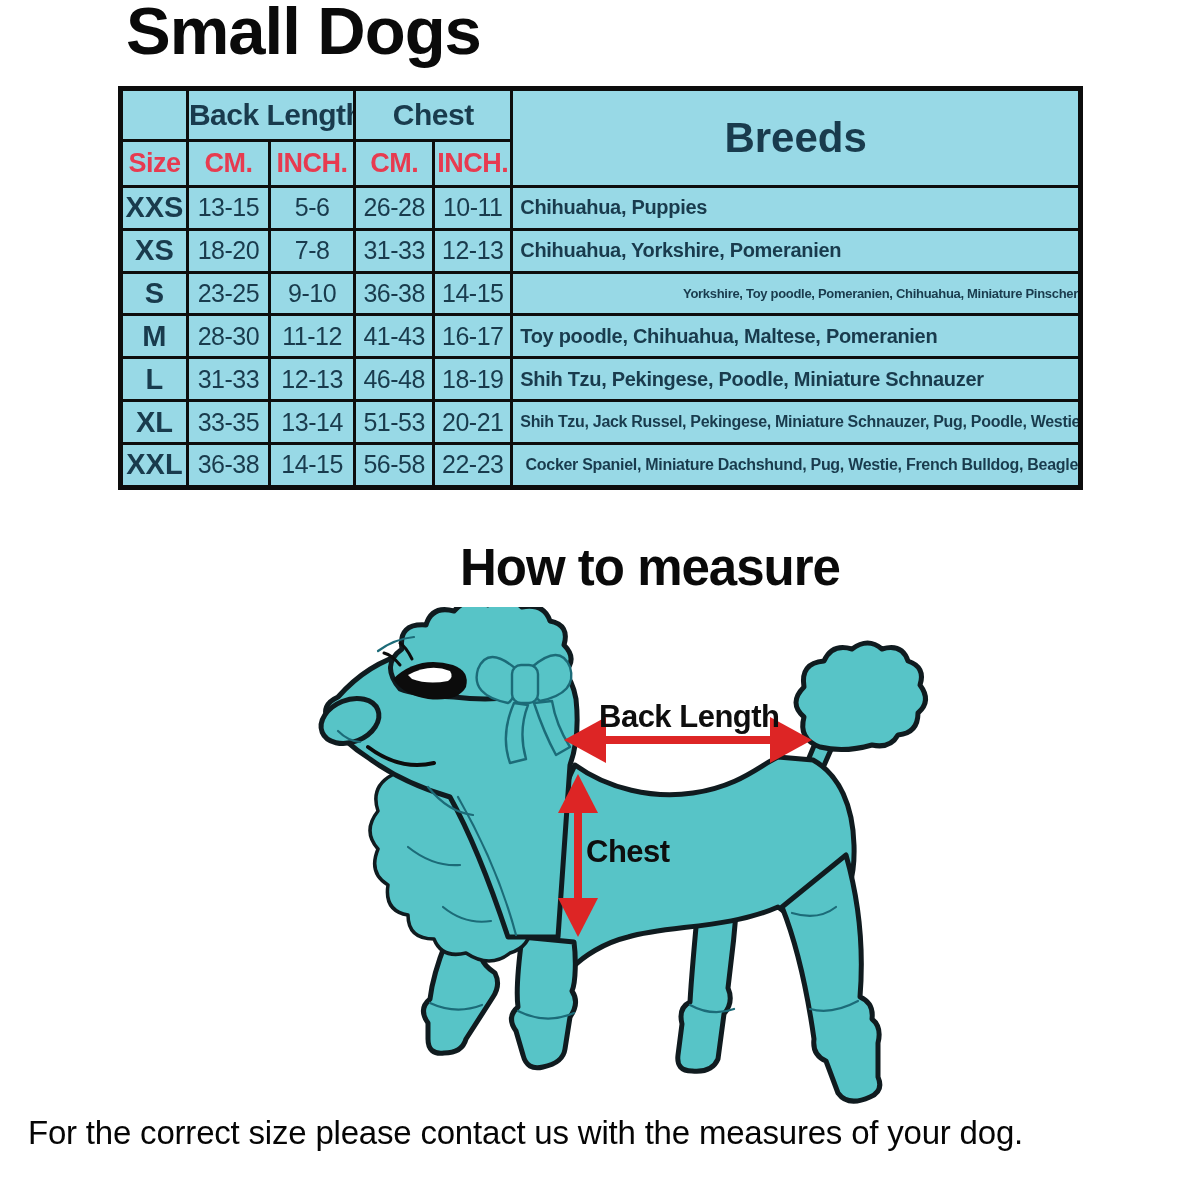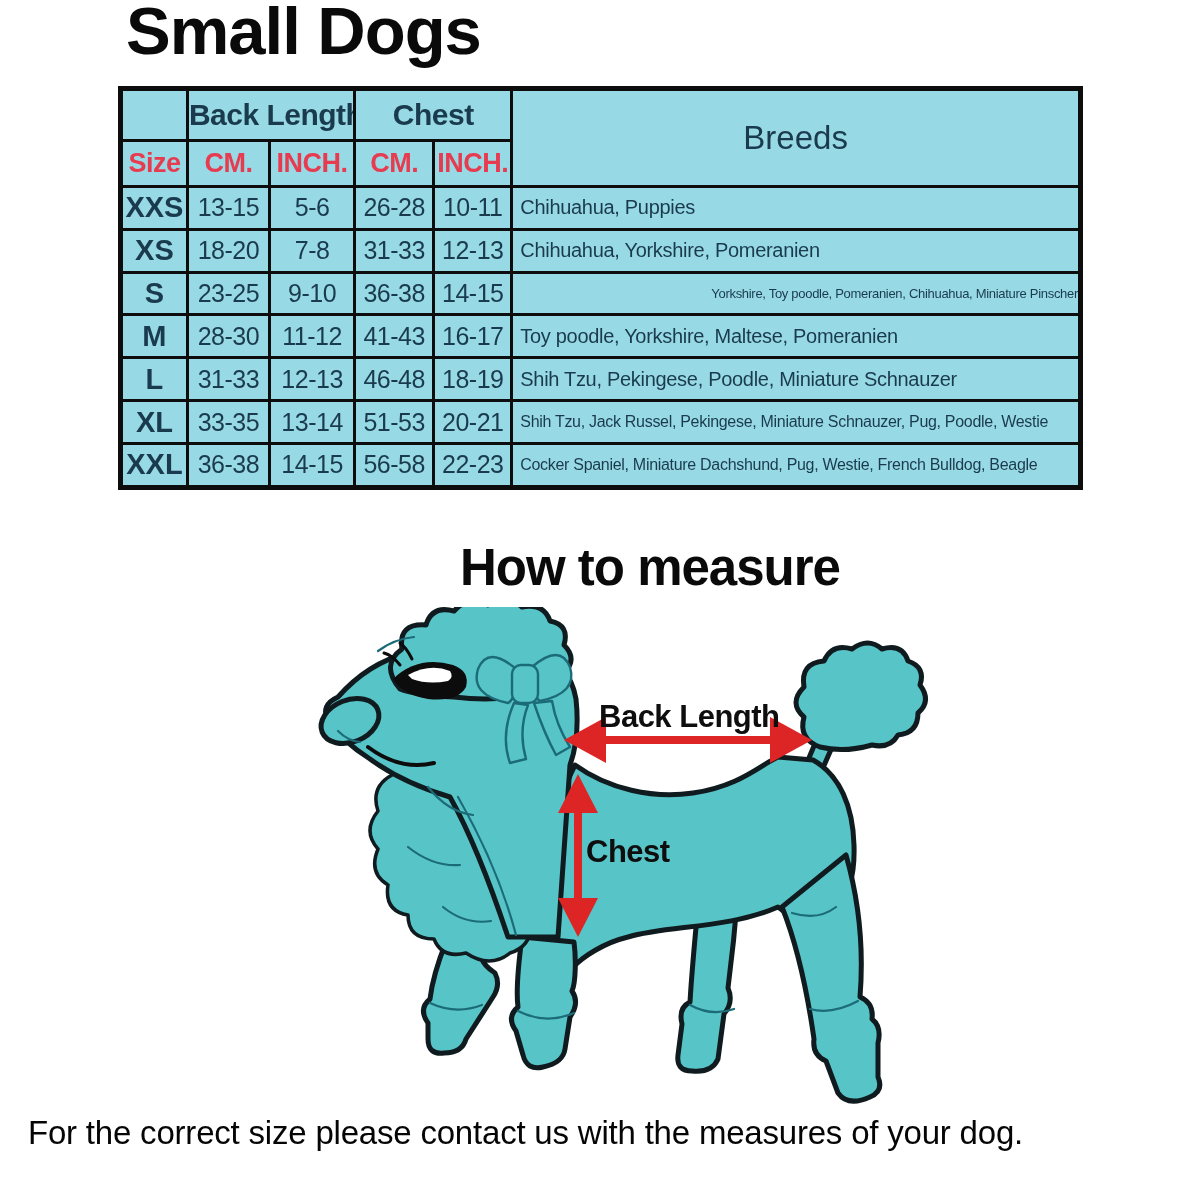--- a/index.html
+++ b/index.html
@@ -25,28 +25,28 @@
   th,td{
     border:3px solid #0d0d0d;
     color:var(--ink);
     text-align:center;vertical-align:middle;
     padding:0;overflow:hidden;white-space:nowrap;
   }
   tr.h1{height:52px}
   tr.h2{height:46px}
   th{font-weight:700;}
   th.grp{font-size:30px;letter-spacing:-0.5px;}
-  th.breeds-h{font-size:33px;font-weight:400;}
+  th.breeds-h{font-size:42px;font-weight:700;}
   th.red{color:var(--red-text);font-size:27px;letter-spacing:-0.5px;}
   td.size{font-size:29px;font-weight:700;}
   td.num{font-size:25px;font-weight:400;letter-spacing:-0.5px;}
-  td.breeds{text-align:left;padding-left:7px;font-weight:400;letter-spacing:-0.3px;}
+  td.breeds{text-align:left;padding-left:7px;font-weight:700;letter-spacing:-0.3px;}
   td.b-lg{font-size:20px;}
   td.b-md{font-size:13px;text-align:right;}
-  td.b-sm{font-size:16px;}
+  td.b-sm{font-size:16px;text-align:right;}
   
   .measure-title{
     position:absolute;left:100px;top:538px;width:1100px;
     text-align:center;font-size:51px;font-weight:700;letter-spacing:-1px;color:#0a0a0a;
   }
   .dog-stage{position:absolute;left:308px;top:607px;width:790px;height:500px;}
   .dog-stage svg{display:block;width:790px;height:500px;}
   .dog-fill{fill:var(--dog-fill);}
   .outl{stroke:var(--outline);stroke-width:5;stroke-linejoin:round;stroke-linecap:round;}
   .outm{stroke:var(--outline);stroke-width:3.5;stroke-linejoin:round;stroke-linecap:round;}
@@ -116,21 +116,21 @@
       <td class="num">36-38</td>
       <td class="num">14-15</td>
       <td class="breeds b-md">Yorkshire, Toy poodle, Pomeranien, Chihuahua, Miniature Pinscher</td>
     </tr>
     <tr>
       <td class="size">M</td>
       <td class="num">28-30</td>
       <td class="num">11-12</td>
       <td class="num">41-43</td>
       <td class="num">16-17</td>
-      <td class="breeds b-lg">Toy poodle, Yorkshire, Maltese, Pomeranien</td>
+      <td class="breeds b-lg">Toy poodle, Chihuahua, Maltese, Pomeranien</td>
     </tr>
     <tr>
       <td class="size">L</td>
       <td class="num">31-33</td>
       <td class="num">12-13</td>
       <td class="num">46-48</td>
       <td class="num">18-19</td>
       <td class="breeds b-lg">Shih Tzu, Pekingese, Poodle, Miniature Schnauzer</td>
     </tr>
     <tr>

